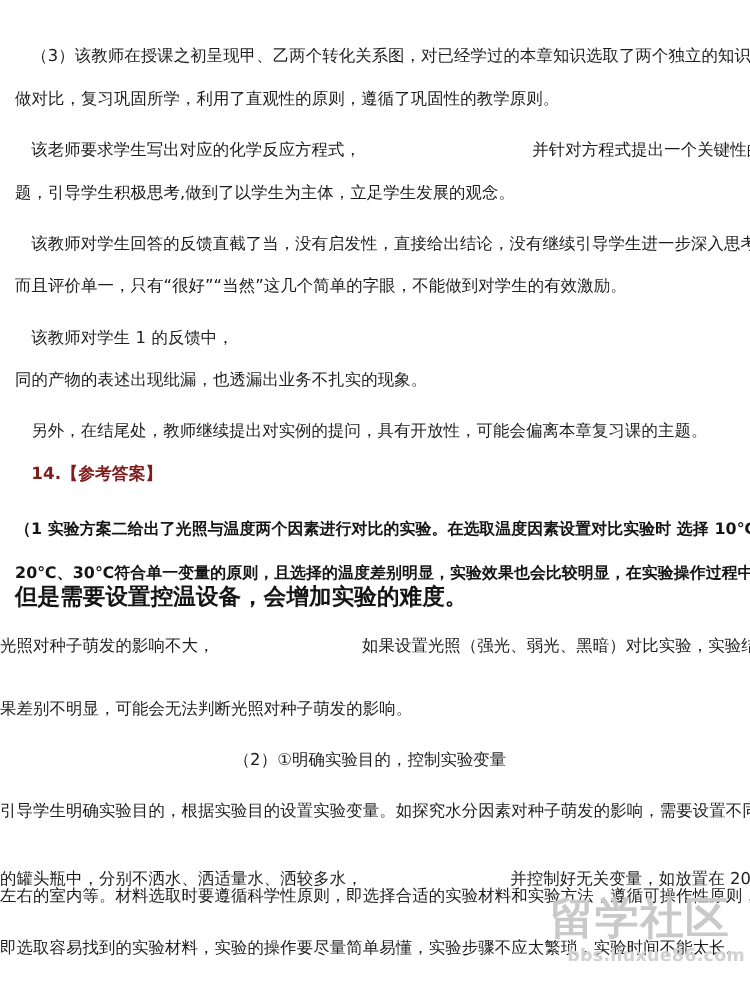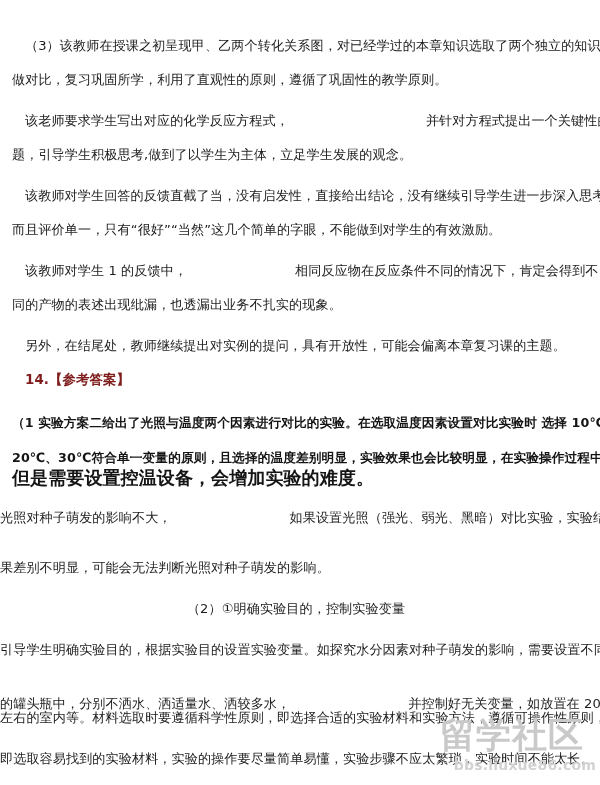--- a/index.html
+++ b/index.html
@@ -134,21 +134,20 @@
       <span class="ln-inner" style="padding-left:25px;">该教师对学生回答的反馈直截了当，没有启发性，直接给出结论，没有继续引导学生进一步深入思考，</span>
     </div>
     <div class="line" style="top:190px;">
       <span class="ln-inner">而且评价单一，只有“很好”“当然”这几个简单的字眼，不能做到对学生的有效激励。</span>
     </div>
 
     <div class="line" style="top:231px;">
       <span class="gap-line" style="padding-left:25px;">
         <span class="seg-a">该教师对学生 1 的反馈中，</span>
         <span class="seg-gap" style="width:108px;"></span>
-        <span class="seg-b">相同反应物在反应条件不同的情况下，肯定会得到不</span>
       </span>
     </div>
     <div class="line" style="top:265px;">
       <span class="ln-inner">同的产物的表述出现纰漏，也透漏出业务不扎实的现象。</span>
     </div>
 
     <div class="line" style="top:306px;">
       <span class="ln-inner" style="padding-left:25px;">另外，在结尾处，教师继续提出对实例的提问，具有开放性，可能会偏离本章复习课的主题。</span>
     </div>
 

